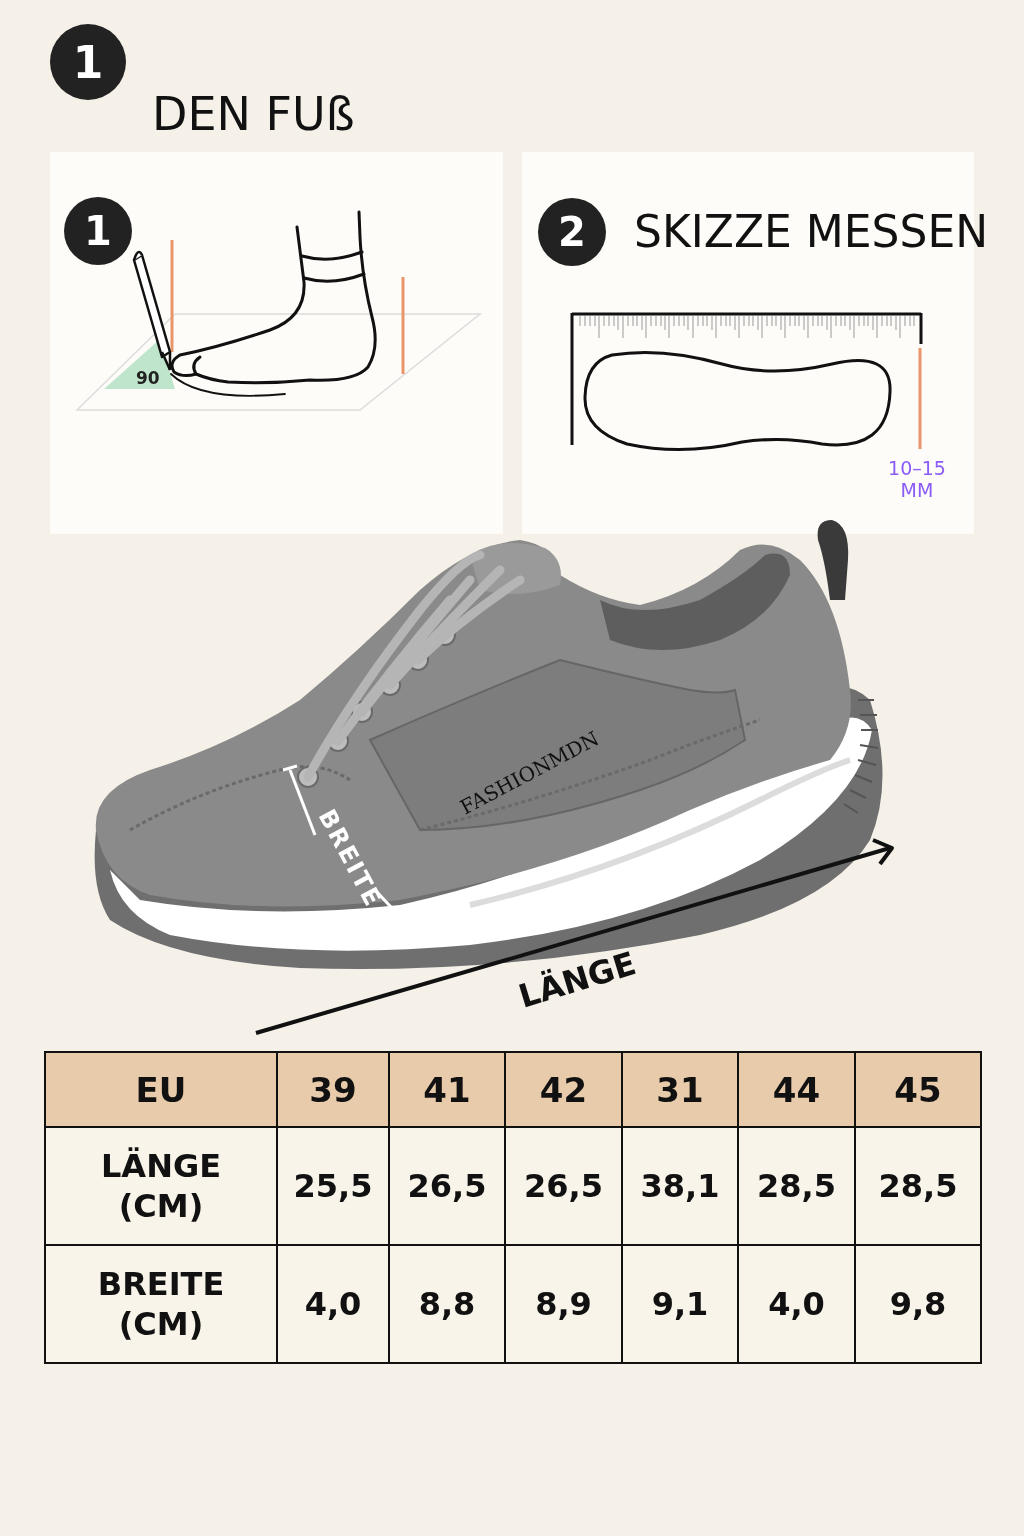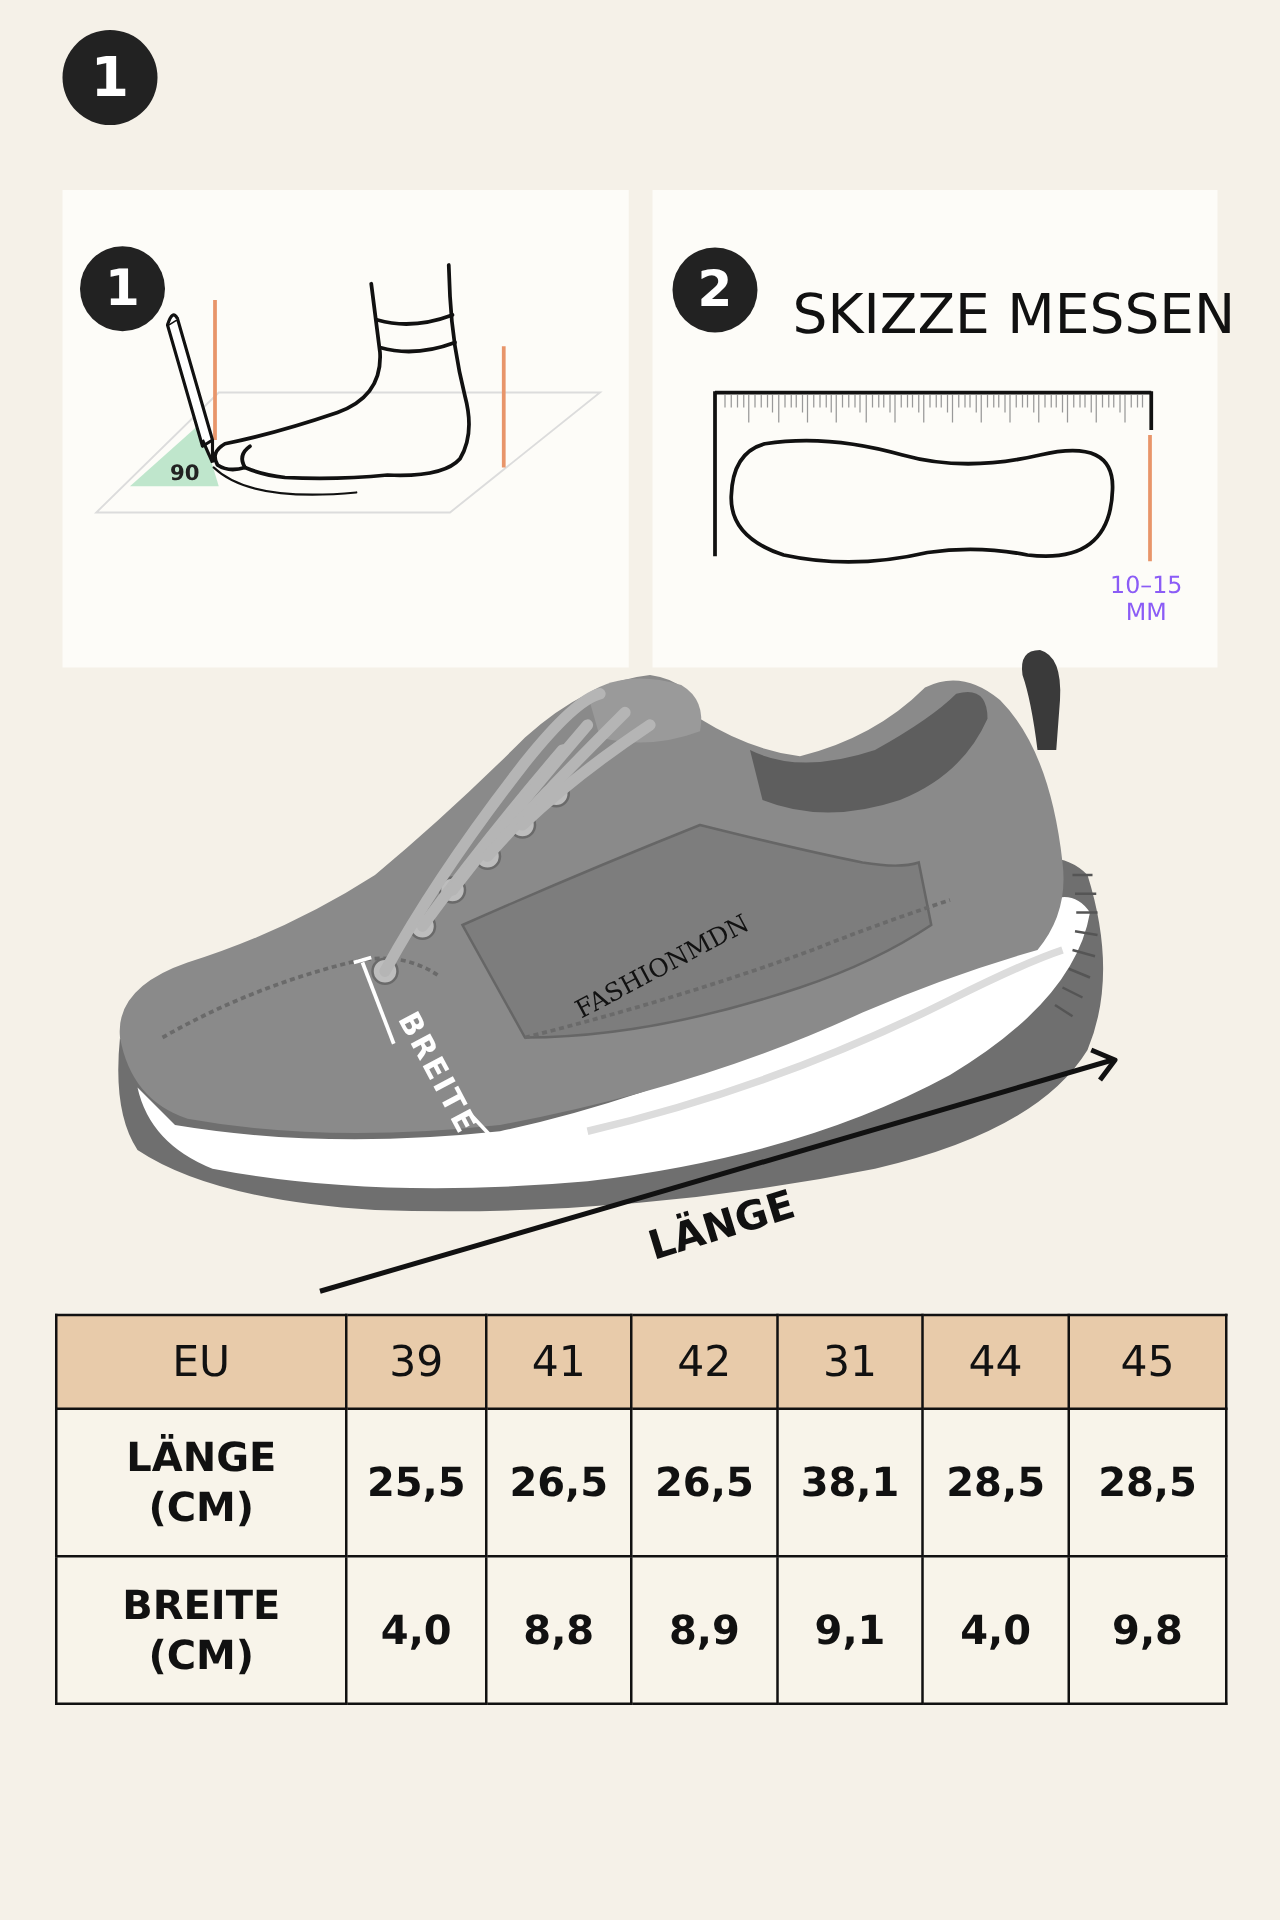--- a/index.html
+++ b/index.html
@@ -22,51 +22,52 @@
   .main-title {
     position: absolute; left: 152px; top: 36px;
     font-size: 46px; line-height: 52px; font-weight: normal;
     letter-spacing: 0px; color: #111;
     width: 400px;
   }
   .panel {
     position: absolute; background: #fdfcf8;
   }
   .panel-title {
-    position: absolute; font-size: 44px; color: #111; white-space: nowrap; margin-top: 20px;
+    position: absolute; font-size: 44px; color: #111; white-space: nowrap;
   }
   .note {
     position: absolute; font-size: 19px; text-align: center; line-height: 22px; color: #8b5cf6;
   }
   table.size-table {
     position: absolute; left: 44px; top: 1051px; width: 936px; height: 311px;
     border-collapse: collapse; table-layout: fixed;
   }
   table.size-table th, table.size-table td {
     border: 2px solid #111; text-align: center; vertical-align: middle;
   }
   table.size-table thead th {
-    background: #e8cbaa; font-size: 34px; font-weight: normal; height: 75px;
+    background: #e8cbaa; font-size: 34px; font-weight: bold; height: 75px;
   }
   table.size-table tbody th {
     background: #f8f4ea; font-size: 32px; font-weight: bold; line-height: 40px;
   }
   table.size-table tbody td {
     background: #f8f4ea; font-size: 32px; font-weight: bold;
   }
   table.size-table tbody tr { height: 118px; }
 </style>
 </head>
 <body>
 
 <div class="step-badge" style="left:50px; top:24px; width:76px; height:76px; font-size:44px;">
   <span>1</span>
 </div>
 <h1 class="main-title">
   <br>
+  <span>DEN FUß</span>
 </h1>
 
 <div class="panel" style="left:50px; top:152px; width:453px; height:382px;">
   <div class="step-badge" style="left:14px; top:45px; width:68px; height:68px; font-size:40px;">
     <span>1</span>
   </div>
   <svg width="453" height="382" viewBox="0 0 453 382" style="position:absolute; left:0; top:0;">
 
     <polygon points="27,258 310,258 430,162 125,162" fill="#fdfcf8" stroke="#dcdcdc" stroke-width="1.5"></polygon>
 

